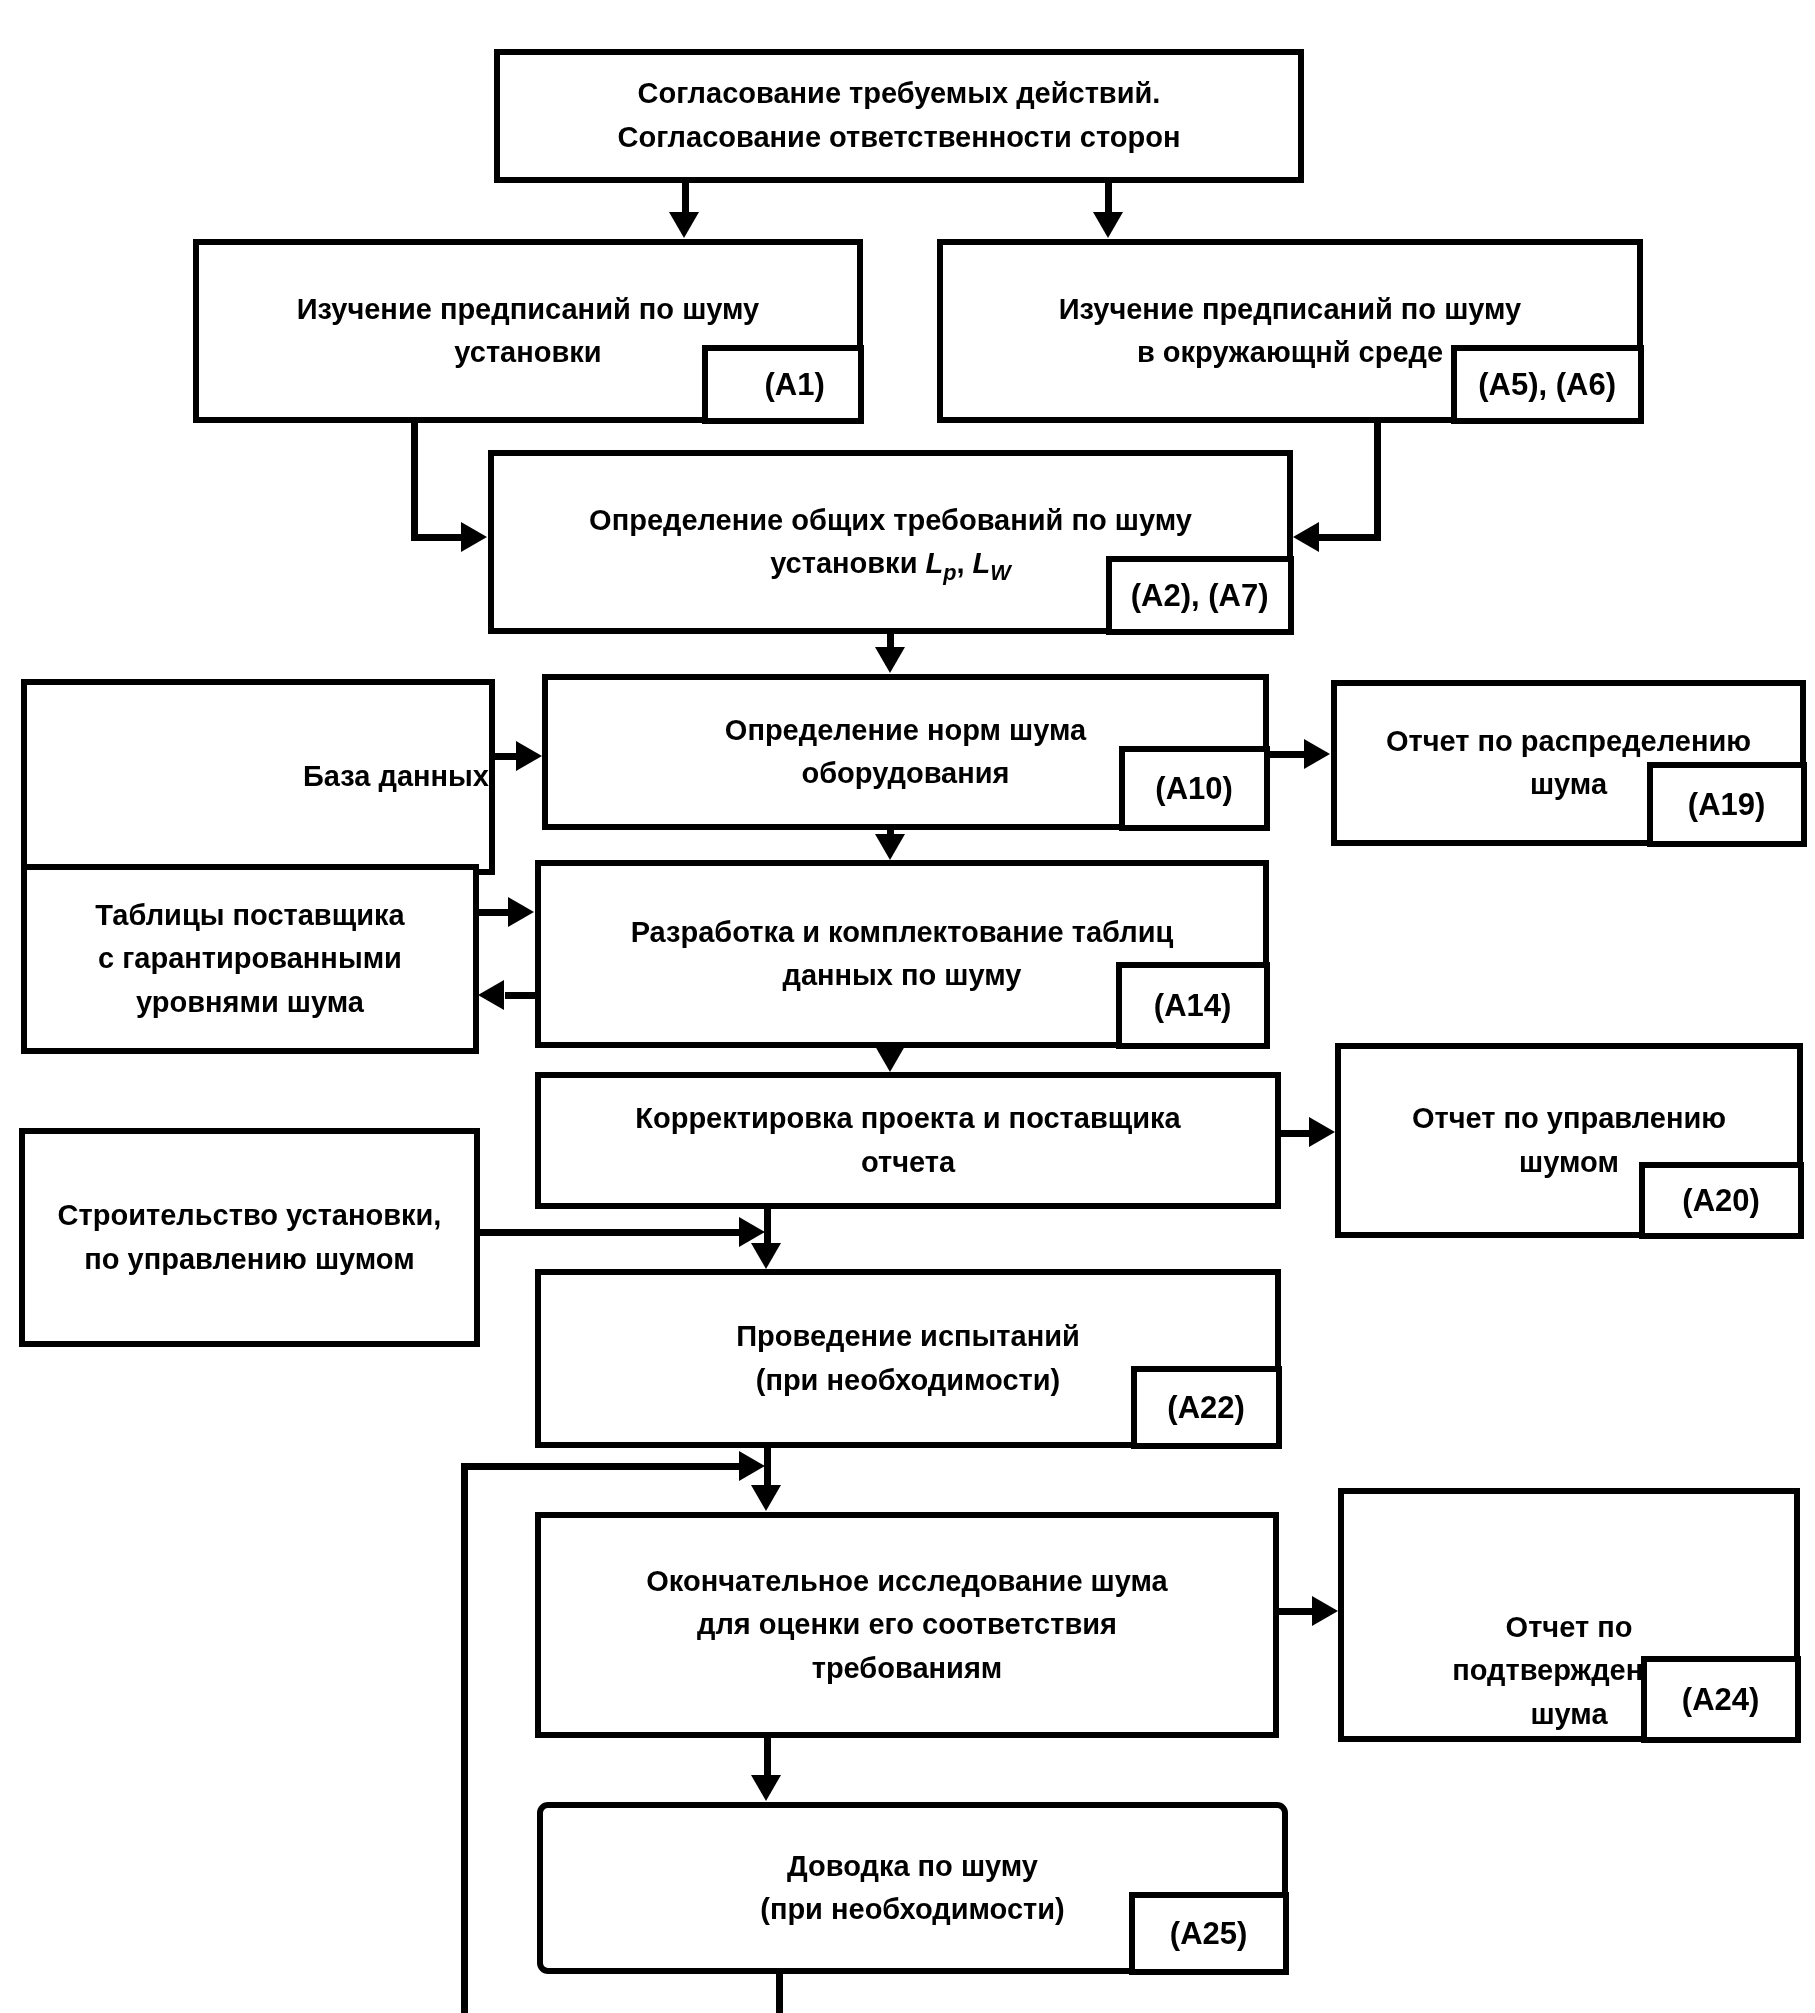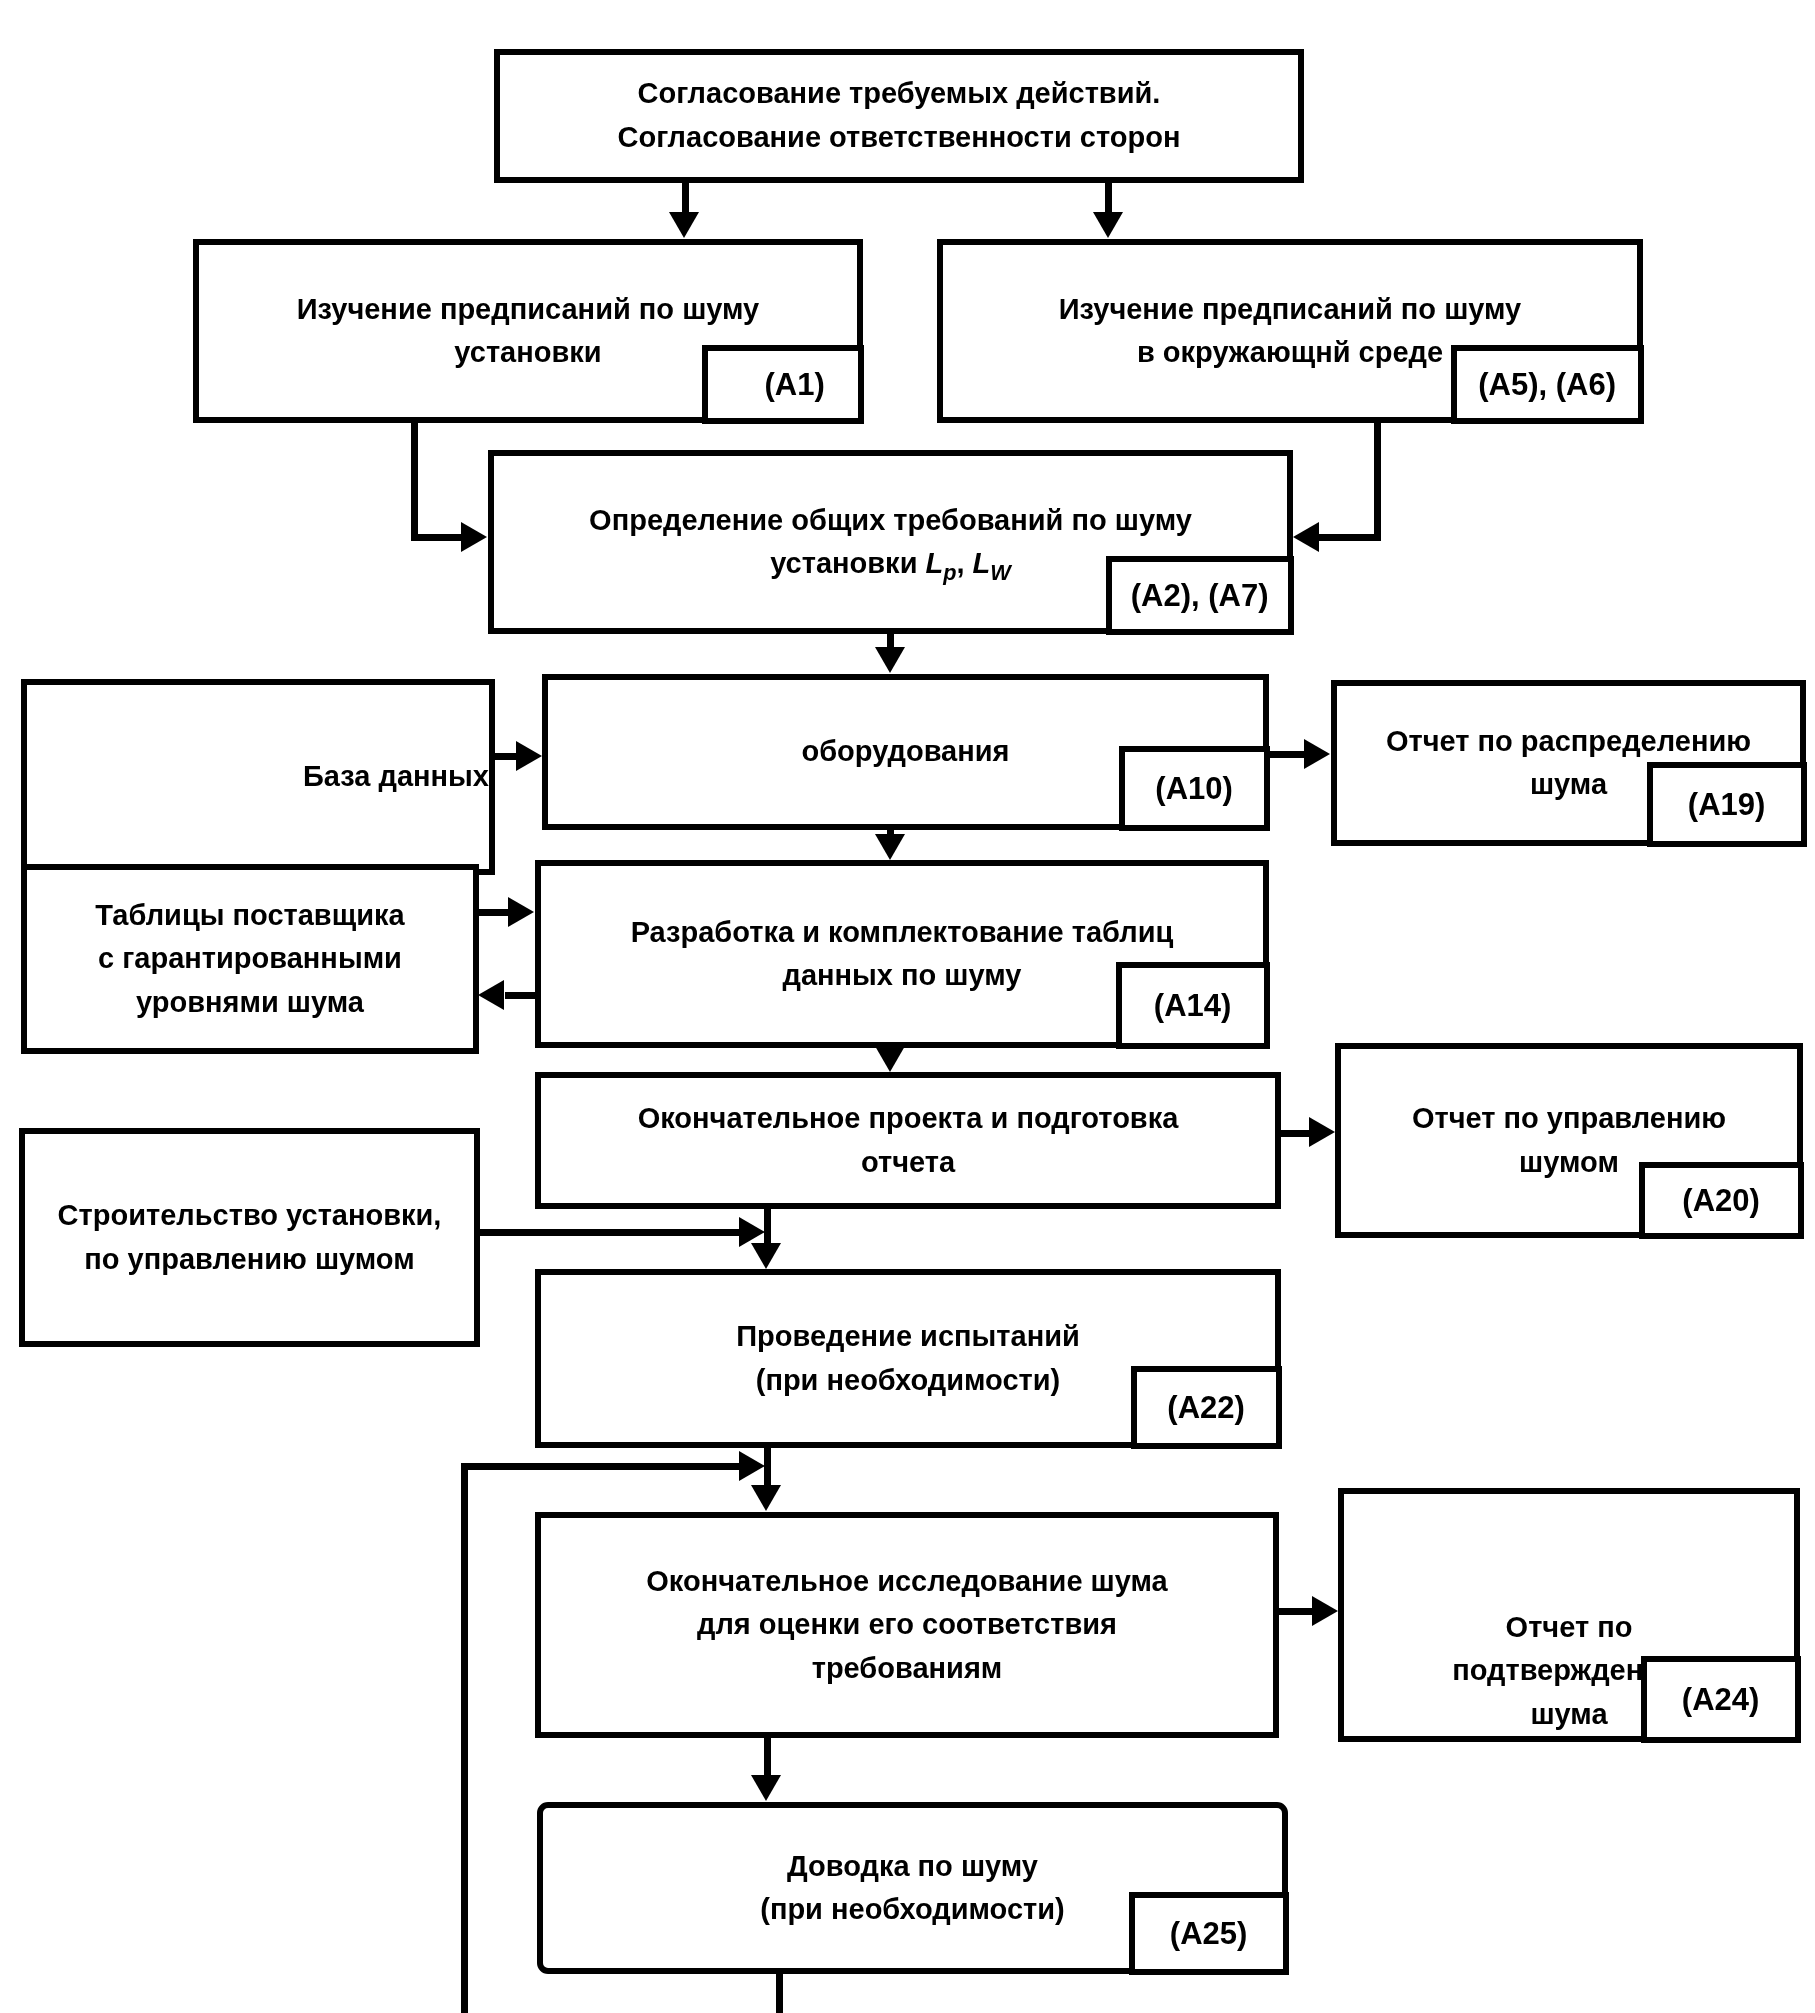--- a/index.html
+++ b/index.html
@@ -85,20 +85,21 @@
   </div>
 
   <div class="node" style="left:21px; top:638px; width:474px; height:196px;text-align:right;">
     <div class="label">
       <span class="ln">База данных</span>
     </div>
   </div>
 
   <div class="node" style="left:542px; top:633px; width:727px; height:156px;">
     <div class="label">
+      <span class="ln">Определение норм шума</span>
       <span class="ln">оборудования</span>
     </div>
     <div class="tag" style="width:151px; height:85px;">(А10)</div>
   </div>
 
   <div class="node" style="left:1331px; top:639px; width:475px; height:166px;">
     <div class="label">
       <span class="ln">Отчет по распределению</span>
       <span class="ln">шума</span>
     </div>
@@ -116,21 +117,21 @@
   <div class="node" style="left:535px; top:819px; width:734px; height:188px;">
     <div class="label">
       <span class="ln">Разработка и комплектование таблиц</span>
       <span class="ln">данных по шуму</span>
     </div>
     <div class="tag" style="width:154px; height:87px;">(А14)</div>
   </div>
 
   <div class="node" style="left:535px; top:1031px; width:746px; height:137px;">
     <div class="label">
-      <span class="ln">Окончательное проекта и подготовка</span>
+      <span class="ln">Корректировка проекта и поставщика</span>
       <span class="ln">отчета</span>
     </div>
   </div>
 
   <div class="node" style="left:1335px; top:1002px; width:468px; height:195px;">
     <div class="label">
       <span class="ln">Отчет по управлению</span>
       <span class="ln">шумом</span>
     </div>
     <div class="tag" style="width:165px; height:77px;">(А20)</div>

